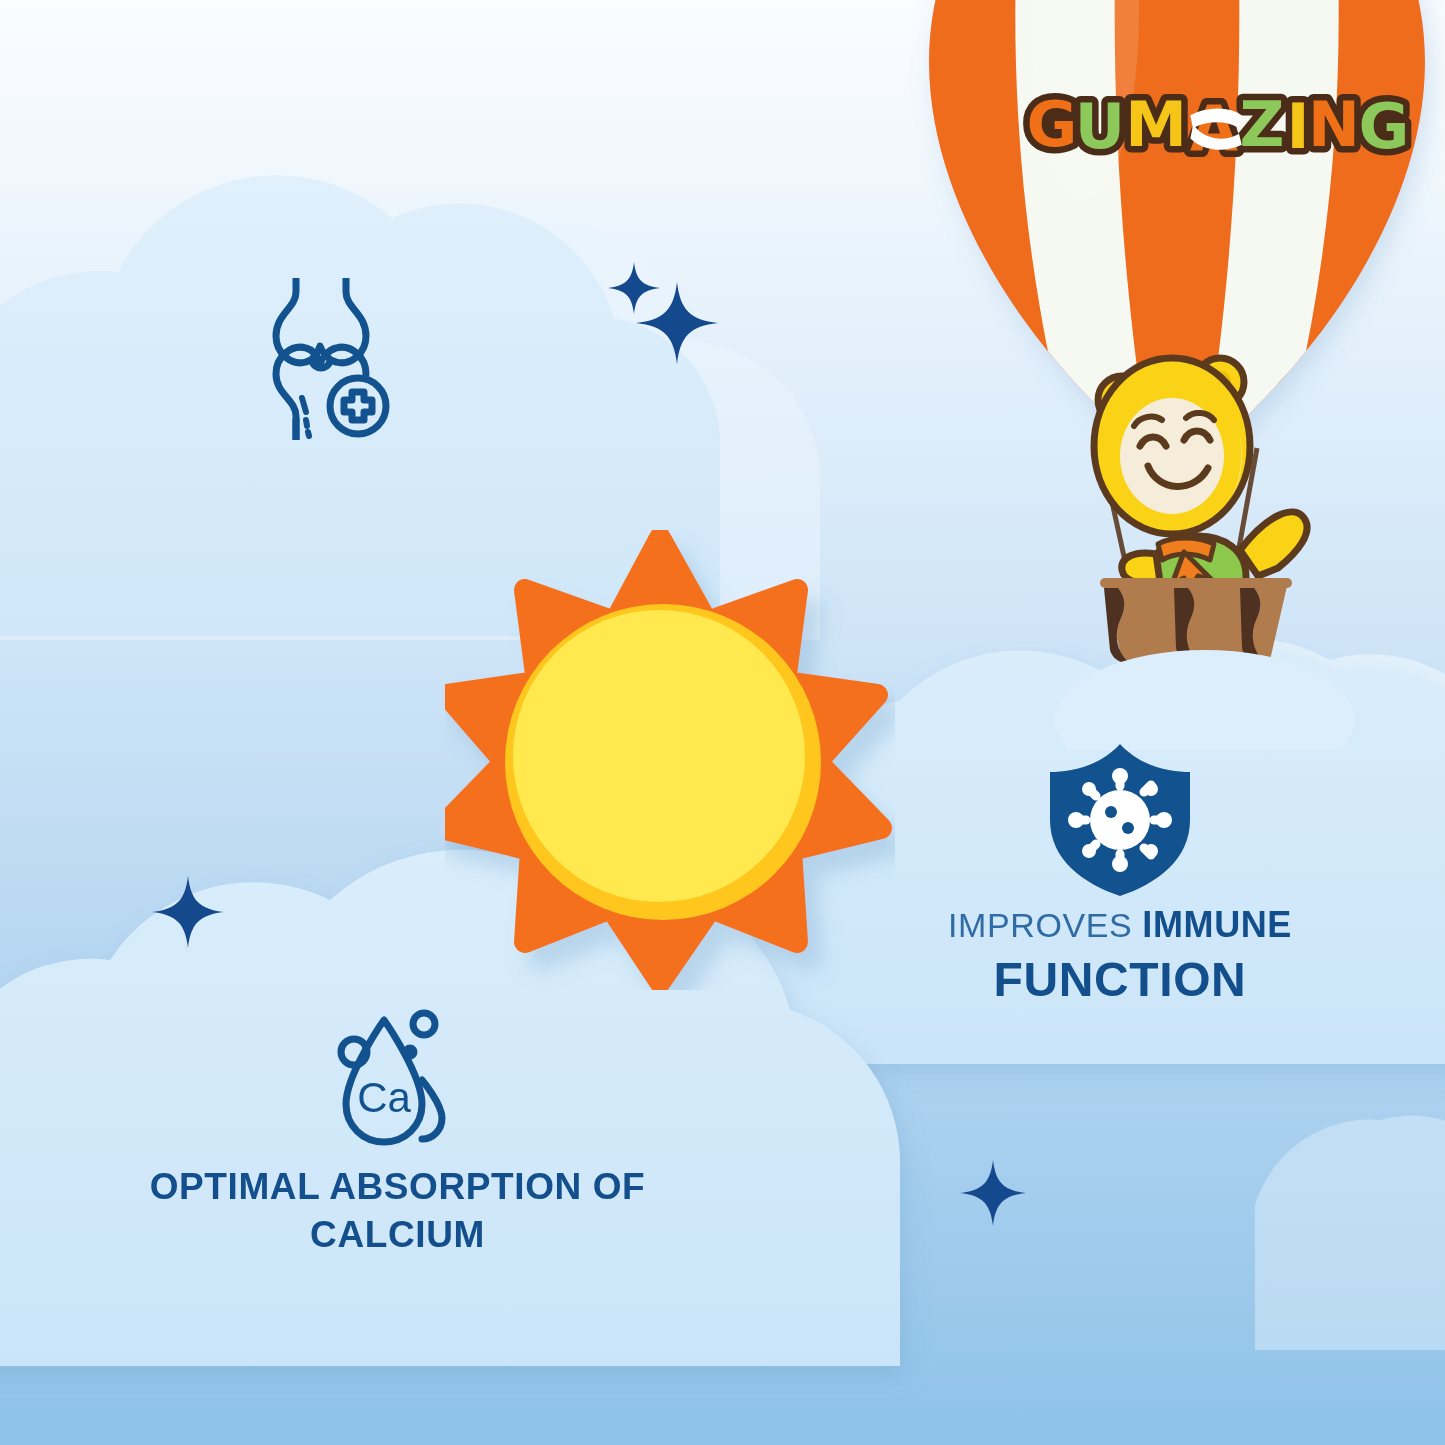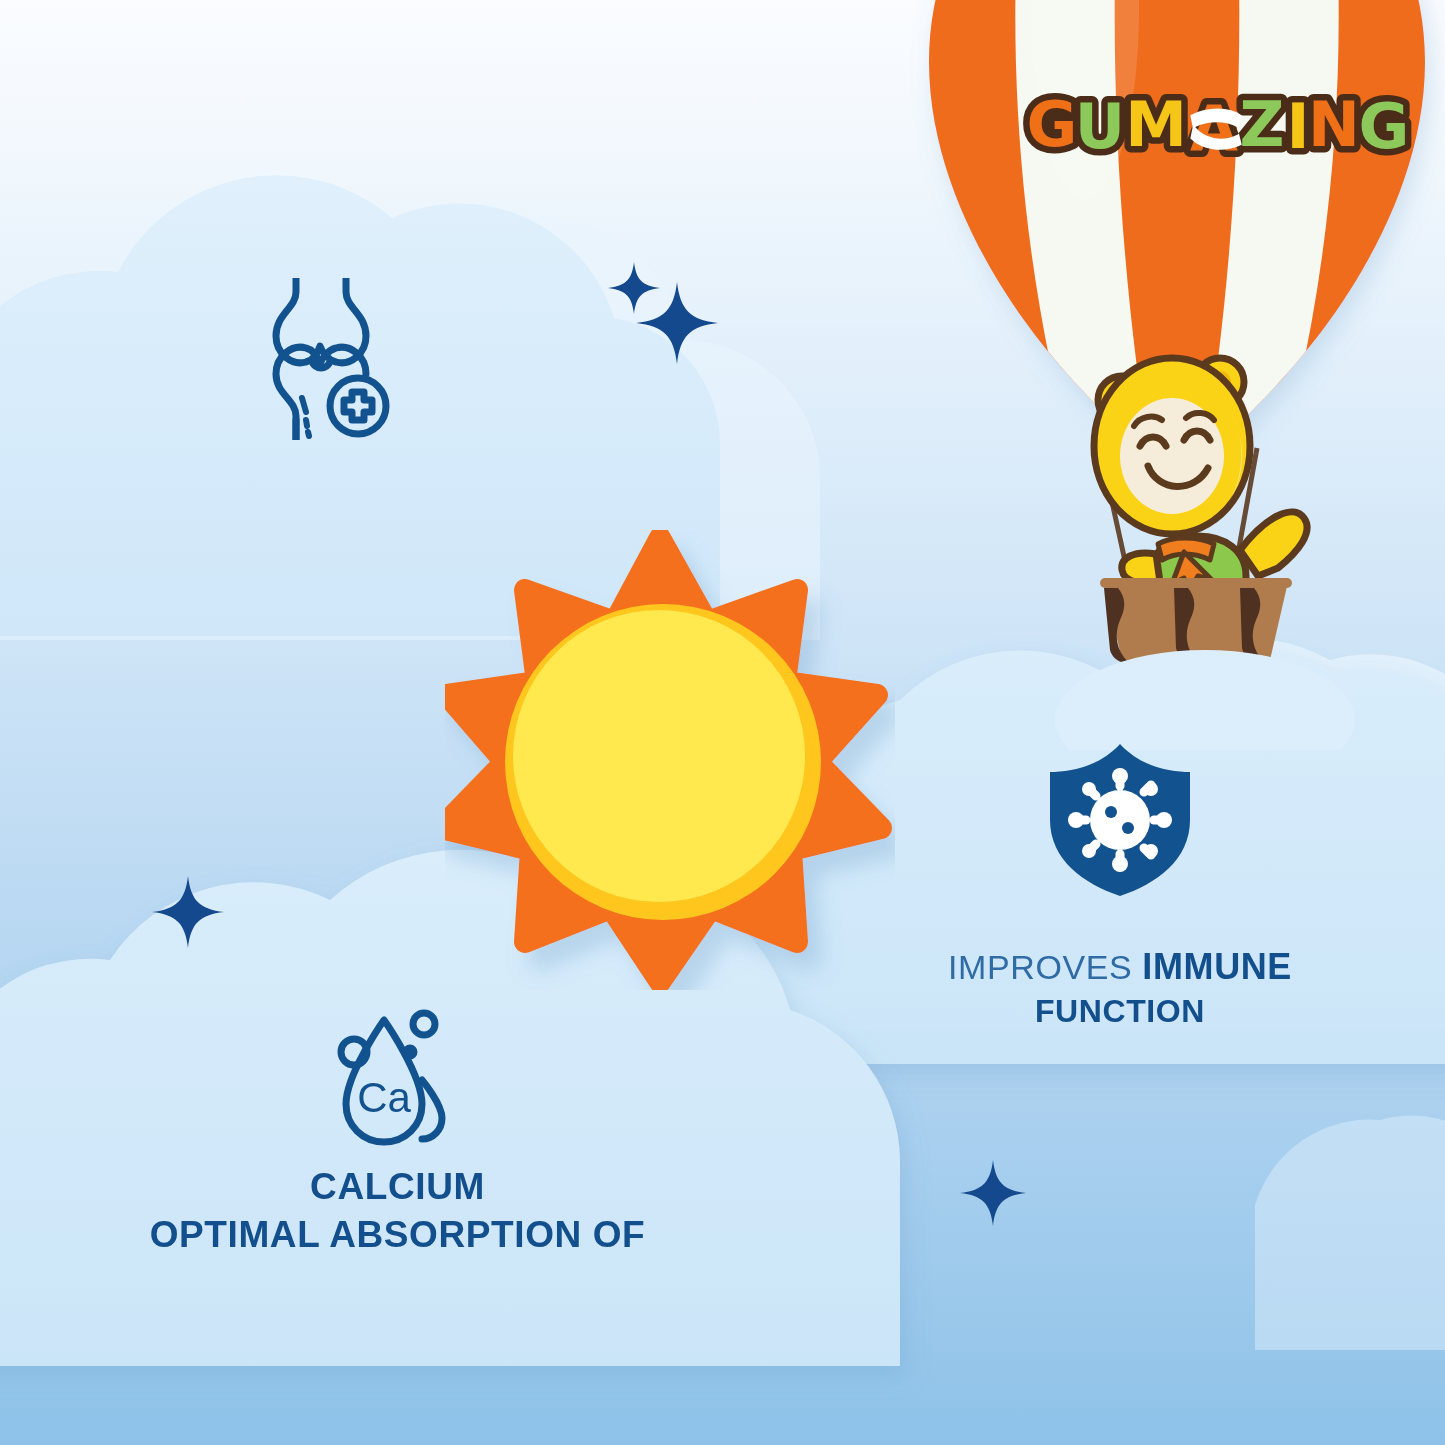--- a/index.html
+++ b/index.html
@@ -50,24 +50,24 @@
   }
   #txt-bones .t-bold { font-size: 37px; }
 
   #txt-calcium {
     left: 105px; top: 1163px; width: 585px;
     font-size: 35px;
   }
   #txt-calcium .t-bold { font-size: 37px; }
 
   #txt-immune {
-    left: 900px; top: 944px; width: 440px;
+    left: 900px; top: 902px; width: 440px;
     font-size: 34px;
   }
-  #txt-immune .t-bold { font-size: 32px; }
+  #txt-immune .t-bold { font-size: 48px; }
 
   
   #logo {
     position: absolute;
     left: 1022px;
     top: 78px;
     width: 390px;
     height: 92px;
   }
 </style>
@@ -353,17 +353,17 @@
 
 
   <div class="feature-text" id="txt-immune">
     <span style="display:block;">
       <span style="font-weight:400;color:#2f6ba5;">IMPROVES </span><span style="font-weight:700;color:#124f8c;font-size:36px;">IMMUNE</span>
     </span>
     <span class="t-bold">FUNCTION</span>
   </div>
 
   <div class="feature-text" id="txt-calcium">
+    <span class="t-bold">OPTIMAL ABSORPTION OF</span>
     <span class="t-bold">CALCIUM</span>
-    <span class="t-bold">OPTIMAL ABSORPTION OF</span>
   </div>
 
 </div>
 
 </body></html>

